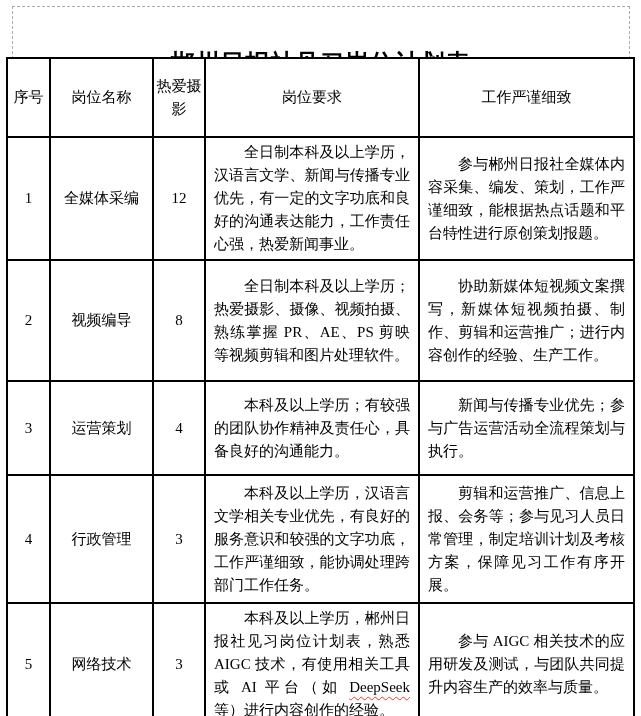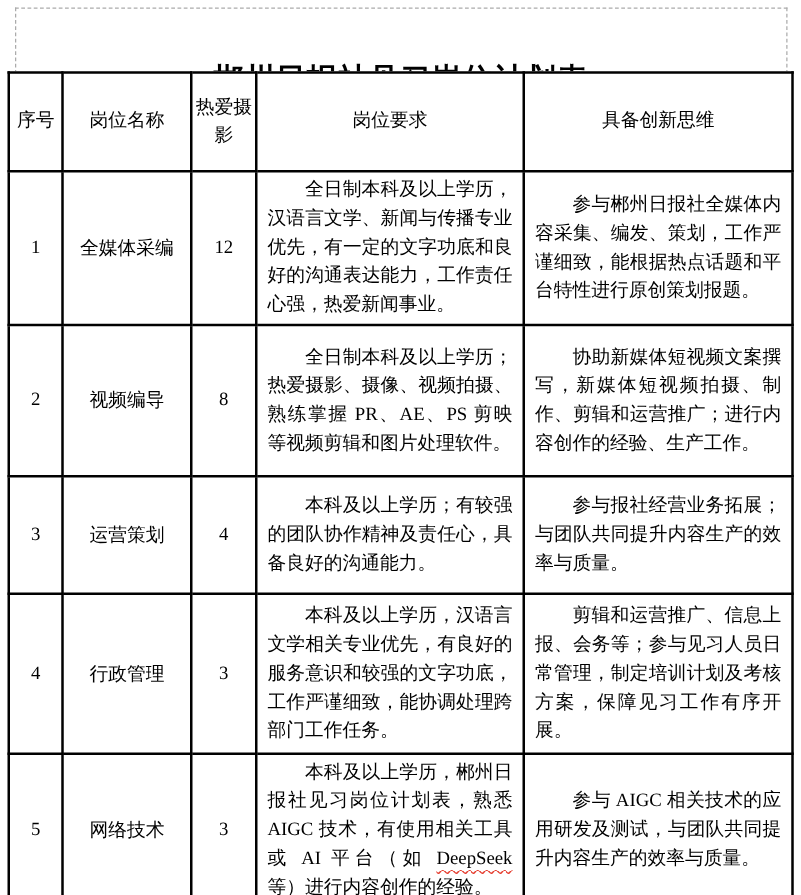--- a/index.html
+++ b/index.html
@@ -94,21 +94,21 @@
       <col style="width:52px">
       <col style="width:214px">
       <col style="width:215px">
     </colgroup>
     <thead>
       <tr>
         <th>序号</th>
         <th>岗位名称</th>
         <th>热爱摄影</th>
         <th>岗位要求</th>
-        <th>具备创新思维</th>
+        <th>工作严谨细致</th>
       </tr>
     </thead>
     <tbody>
       <tr>
         <td class="c">1</td>
         <td class="c">全媒体采编</td>
         <td class="c">12</td>
         <td class="req">全日制本科及以上学历，汉语言文学、新闻与传播专业优先，有一定的文字功底和良好的沟通表达能力，工作责任心强，热爱新闻事业。</td>
         <td class="duty">参与郴州日报社全媒体内容采集、编发、策划，工作严谨细致，能根据热点话题和平台特性进行原创策划报题。</td>
       </tr>
@@ -117,21 +117,21 @@
         <td class="c">视频编导</td>
         <td class="c">8</td>
         <td class="req">全日制本科及以上学历；热爱摄影、摄像、视频拍摄、熟练掌握 PR、AE、PS 剪映等视频剪辑和图片处理软件。</td>
         <td class="duty">协助新媒体短视频文案撰写，新媒体短视频拍摄、制作、剪辑和运营推广；进行内容创作的经验、生产工作。</td>
       </tr>
       <tr>
         <td class="c">3</td>
         <td class="c">运营策划</td>
         <td class="c">4</td>
         <td class="req">本科及以上学历；有较强的团队协作精神及责任心，具备良好的沟通能力。</td>
-        <td class="duty">参与报社经营业务拓展；与团队共同提升内容生产的效率与质量。</td>
+        <td class="duty">新闻与传播专业优先；参与广告运营活动全流程策划与执行。</td>
       </tr>
       <tr>
         <td class="c">4</td>
         <td class="c">行政管理</td>
         <td class="c">3</td>
         <td class="req">本科及以上学历，汉语言文学相关专业优先，有良好的服务意识和较强的文字功底，工作严谨细致，能协调处理跨部门工作任务。</td>
         <td class="duty">剪辑和运营推广、信息上报、会务等；参与见习人员日常管理，制定培训计划及考核方案，保障见习工作有序开展。</td>
       </tr>
       <tr>
         <td class="c">5</td>

